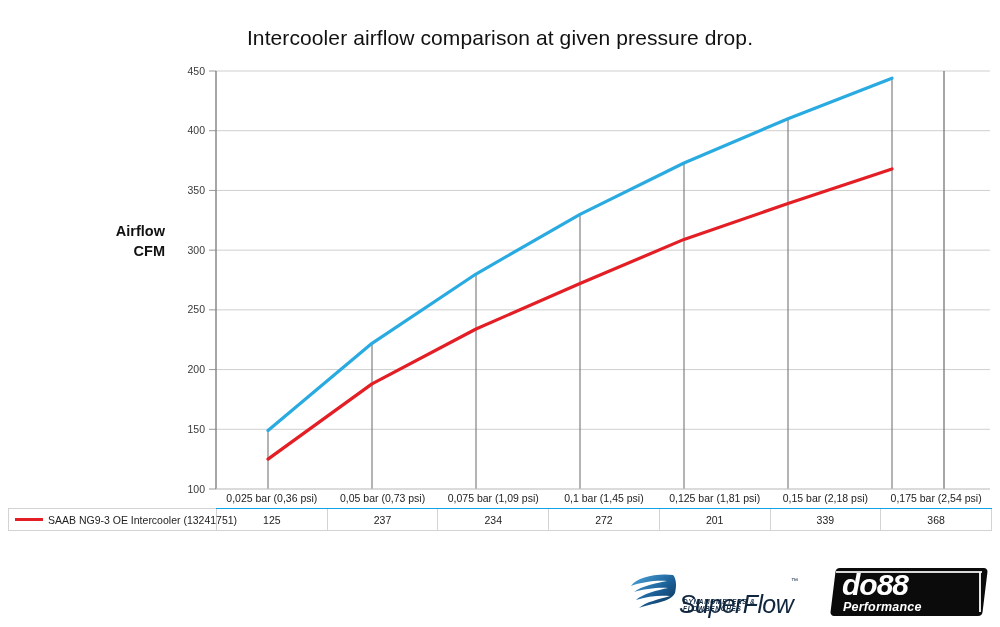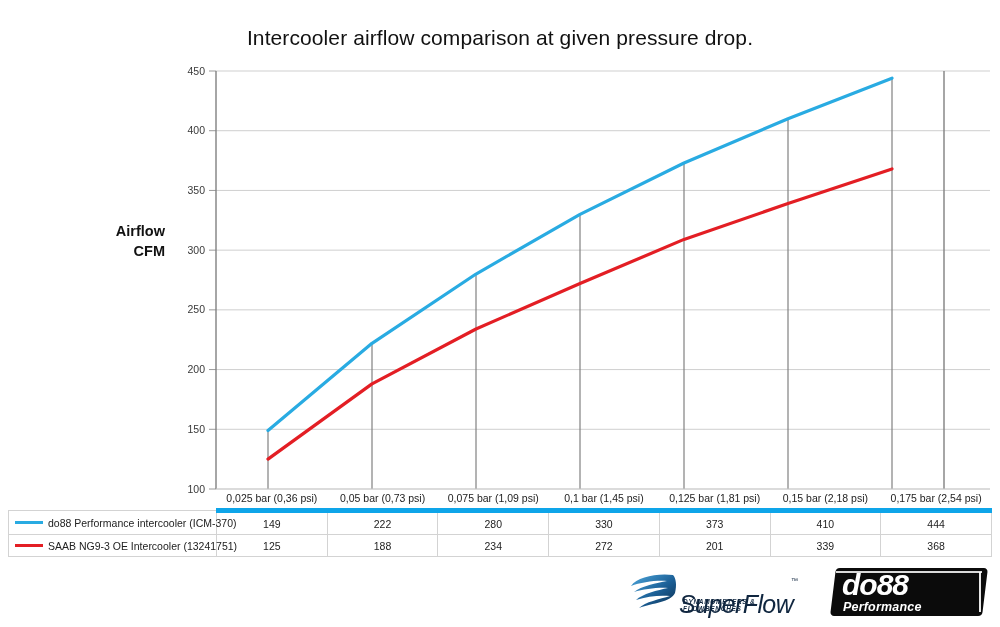--- a/index.html
+++ b/index.html
@@ -55,21 +55,21 @@
     padding:0;
     height:21px;
     text-align:center;
     vertical-align:middle;
     color:#222;
     font-size:10.5px;
   }
   .data-table tr.hdr td{
     height:20px;
     border-top:none;
-    border-bottom:5px solid #0ea5e9;
+    border-bottom:1px solid #0ea5e9;
   }
   .data-table td.cat-cell{
     border-top:none;
     border-left:none;
     border-right:none;
     background:transparent;
   }
   .data-table td.label-cell{
     text-align:left;
     padding-left:6px;
@@ -214,33 +214,23 @@
           <td class="blank-corner" style="width: 208px;"></td>
           <td class="cat-cell">0,025 bar (0,36 psi)</td>
           <td class="cat-cell">0,05 bar (0,73 psi)</td>
           <td class="cat-cell">0,075 bar (1,09 psi)</td>
           <td class="cat-cell">0,1 bar (1,45 psi)</td>
           <td class="cat-cell">0,125 bar (1,81 psi)</td>
           <td class="cat-cell">0,15 bar (2,18 psi)</td>
           <td class="cat-cell">0,175 bar (2,54 psi)</td>
         </tr>
         <tr>
-          <td class="label-cell"><span class="legend-swatch" style="background: rgb(41, 171, 226);"></span><span class="lbl-txt">do88 Performance intercooler (ICM-370)</span></td>
-          <td>149</td>
-          <td>222</td>
-          <td>280</td>
-          <td>330</td>
-          <td>373</td>
-          <td>410</td>
-          <td>444</td>
-        </tr>
-        <tr>
           <td class="label-cell"><span class="legend-swatch" style="background: rgb(227, 30, 36);"></span><span class="lbl-txt">SAAB NG9-3 OE Intercooler (13241751)</span></td>
           <td>125</td>
-          <td>188</td>
+          <td>237</td>
           <td>234</td>
           <td>272</td>
           <td>201</td>
           <td>339</td>
           <td>368</td>
         </tr>
       </tbody>
   </table>
 
   <div class="footer-note">

